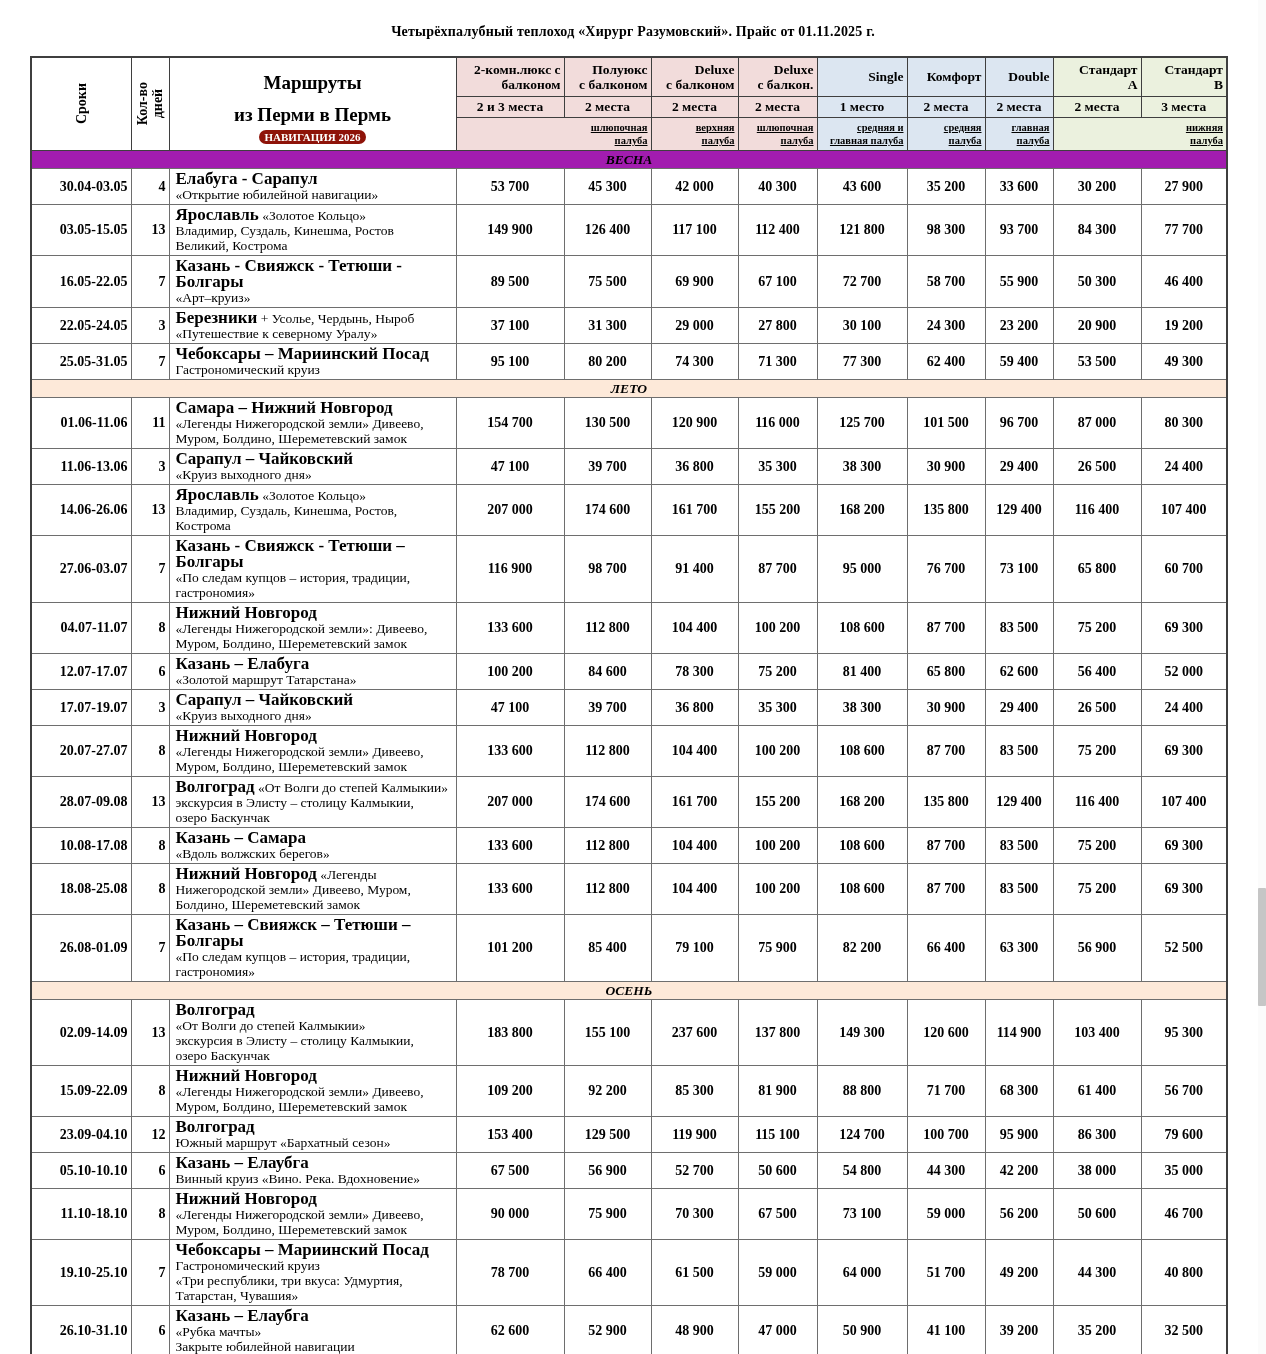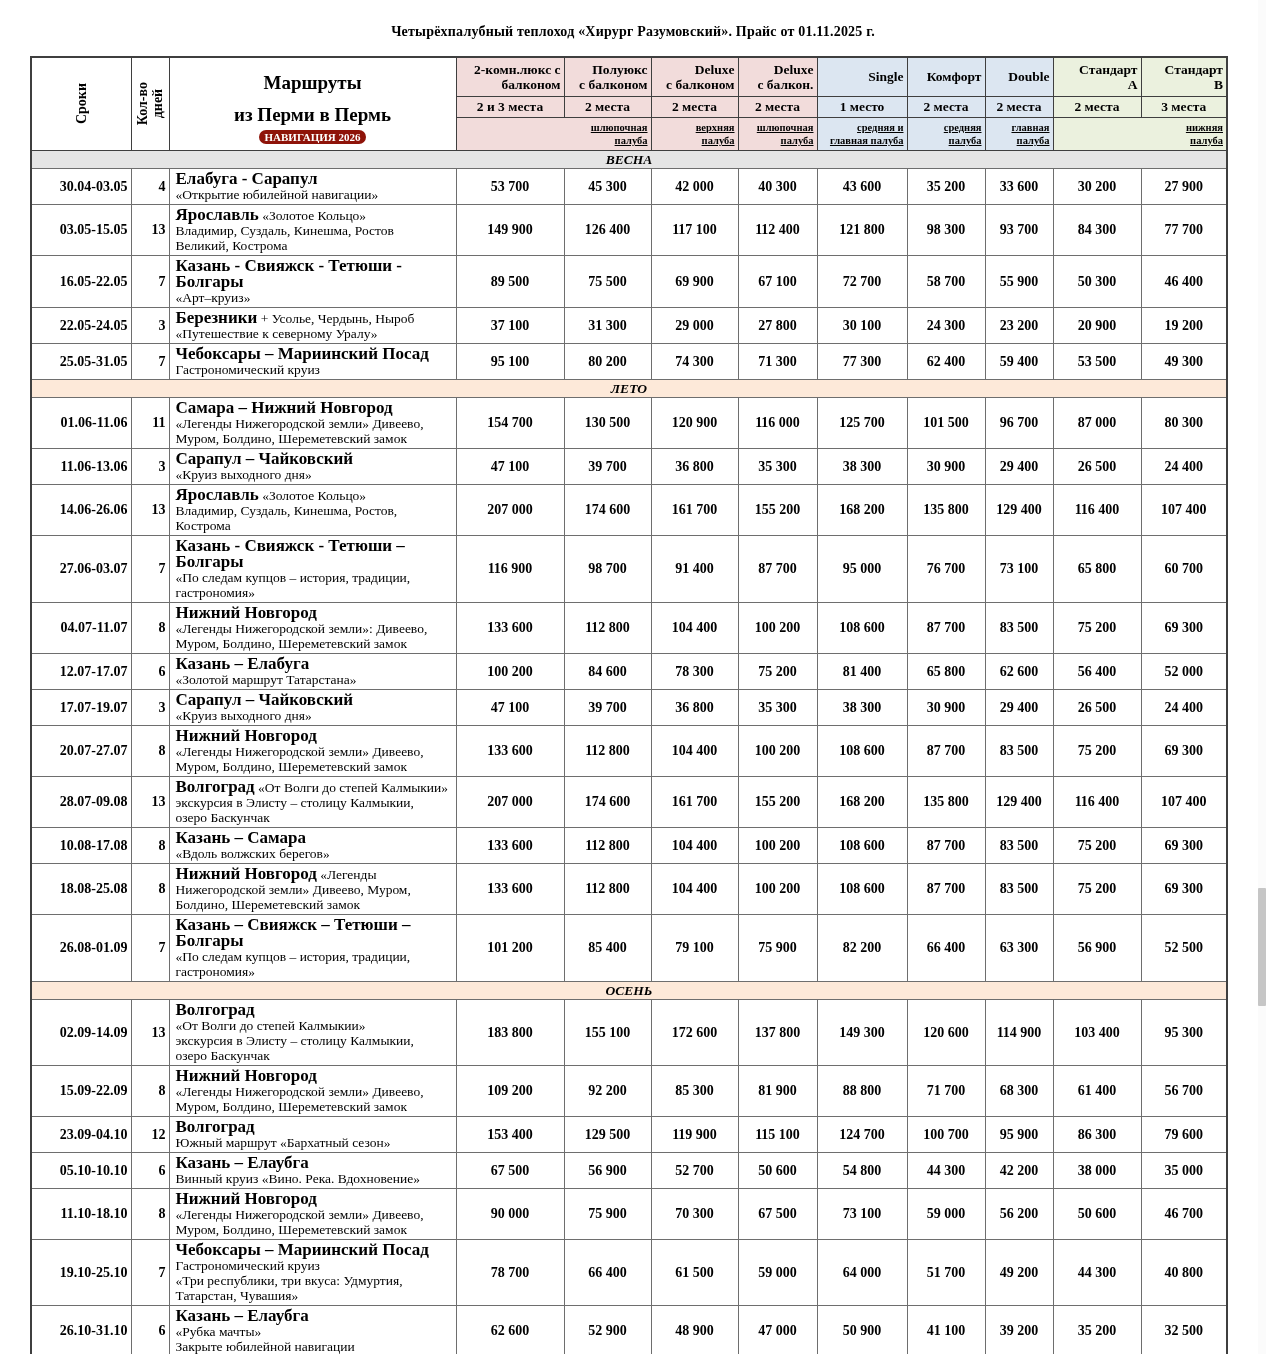--- a/index.html
+++ b/index.html
@@ -24,21 +24,21 @@
   .places{font-size:13.5px;font-weight:bold;text-align:center;height:18px;line-height:1.05;}
   .deck{font-size:10.5px;font-weight:bold;text-align:right;white-space:pre-line;line-height:1.25;height:30px;text-decoration:underline;}
   .vwrap{display:flex;align-items:center;justify-content:center;}
   .vtext{writing-mode:vertical-rl;transform:rotate(180deg);font-weight:bold;font-size:14px;
          white-space:pre-line;line-height:1.1;text-align:center;}
   .routes-head{text-align:center;background:#fff;}
   .routes-line{font-weight:bold;font-size:19px;line-height:1.25;margin-top:8px;}
   .badge{display:inline-block;background:#8E1309;color:#ffffff;font-weight:bold;font-size:11px;
          padding:0 6px;margin-top:2px;line-height:1.3;border-radius:10px;}
   .band td{text-align:center;font-weight:bold;font-style:italic;font-size:13.5px;height:17px;padding:0;}
-  .band-green{background:#e5e5e5;}
+  .band-green{background:#a21caf;}
   .band-peach{background:#FDE9D9;}
   .c-dates,.c-days{font-weight:bold;font-size:14px;text-align:right;}
   .c-route{font-size:13.5px;padding:2px 6px;line-height:15px;text-align:left;}
   .c-route b{font-size:17px;}
   .rd{display:block;white-space:pre-line;}
   .c-price{font-weight:bold;font-size:14px;text-align:center;}
   .notes{margin:28px 0 0 38px;font-size:14.5px;padding-right:120px;}
   .note{display:flex;gap:16px;margin-bottom:14px;line-height:1.25;}
   .note .bullet{font-size:12px;line-height:18px;}
   .scroll-track{position:absolute;right:0;top:0;width:8px;height:1354px;background:#fbfbfb;}
@@ -375,21 +375,21 @@
         <td class="band-peach" colspan="12">ОСЕНЬ</td>
       </tr>
       <tr>
         <td class="c-dates">02.09-14.09</td>
         <td class="c-days">13</td>
         <td class="c-route"><b>Волгоград</b><span class="rd">«От Волги до степей Калмыкии»
 экскурсия в Элисту – столицу Калмыкии,
 озеро Баскунчак</span></td>
         <td class="c-price">183 800</td>
         <td class="c-price">155 100</td>
-        <td class="c-price">172 600</td>
+        <td class="c-price">237 600</td>
         <td class="c-price">137 800</td>
         <td class="c-price">149 300</td>
         <td class="c-price">120 600</td>
         <td class="c-price">114 900</td>
         <td class="c-price">103 400</td>
         <td class="c-price">95 300</td>
       </tr>
       <tr>
         <td class="c-dates">15.09-22.09</td>
         <td class="c-days">8</td>

